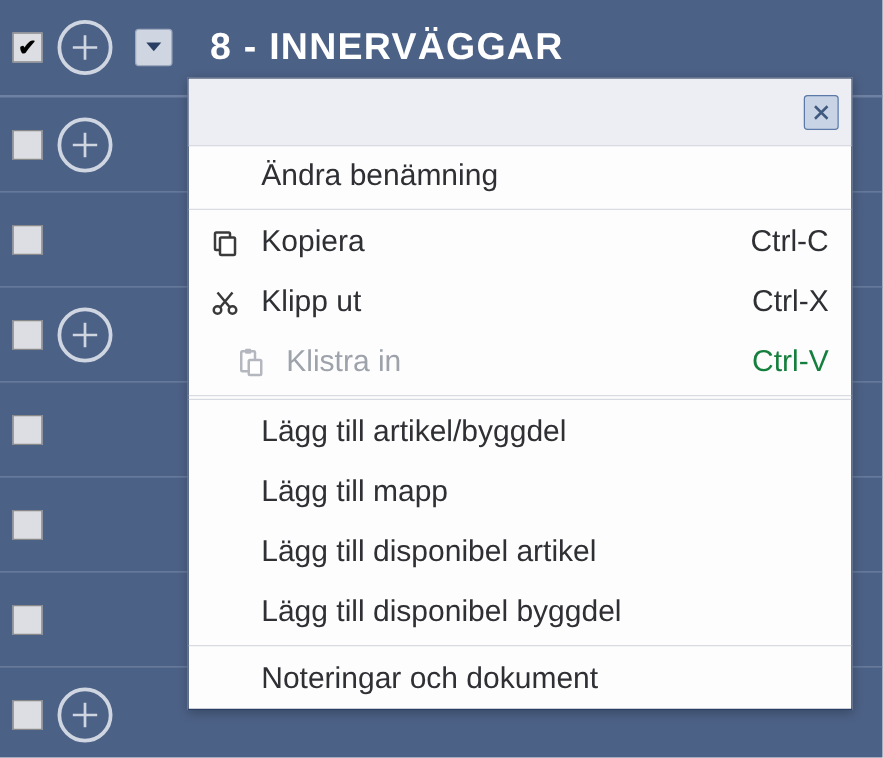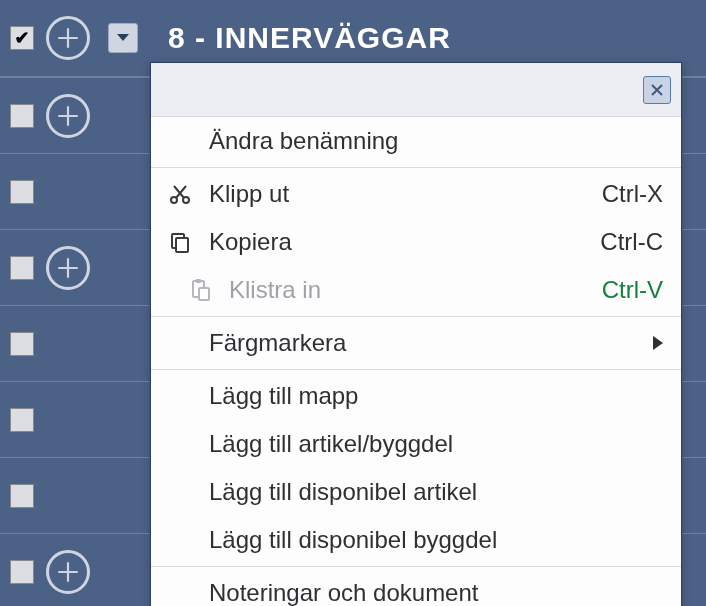--- a/index.html
+++ b/index.html
@@ -208,70 +208,65 @@
 
   <div class="menu-item">
     <div class="menu-icon"></div>
     <div class="menu-label">Ändra benämning</div>
   </div>
   <div class="menu-sep"></div>
 
   <div class="menu-item">
     <div class="menu-icon">
       <svg viewBox="0 0 24 24">
+          <rect x="4" y="4" width="12" height="14" rx="1" fill="none" stroke="currentColor" stroke-width="2"></rect>
+          <rect x="8" y="8" width="12" height="14" rx="1" fill="#fff" stroke="currentColor" stroke-width="2"></rect>
+        </svg>
+    </div>
+    <div class="menu-label">Kopiera</div>
+    <div class="menu-shortcut">Ctrl-C</div>
+  </div>
+
+  <div class="menu-item">
+    <div class="menu-icon">
+      <svg viewBox="0 0 24 24">
           <circle cx="6" cy="18" r="3" fill="none" stroke="currentColor" stroke-width="2"></circle>
           <circle cx="18" cy="18" r="3" fill="none" stroke="currentColor" stroke-width="2"></circle>
           <path d="M8 16 L18 4 M16 16 L6 4" stroke="currentColor" stroke-width="2" fill="none"></path>
         </svg>
     </div>
     <div class="menu-label">Klipp ut</div>
     <div class="menu-shortcut">Ctrl-X</div>
   </div>
 
-  <div class="menu-item">
-    <div class="menu-icon">
-      <svg viewBox="0 0 24 24">
-          <rect x="4" y="4" width="12" height="14" rx="1" fill="none" stroke="currentColor" stroke-width="2"></rect>
-          <rect x="8" y="8" width="12" height="14" rx="1" fill="#fff" stroke="currentColor" stroke-width="2"></rect>
-        </svg>
-    </div>
-    <div class="menu-label">Kopiera</div>
-    <div class="menu-shortcut">Ctrl-C</div>
-  </div>
-
   <div class="menu-item disabled">
     <div class="menu-icon">
       <svg viewBox="0 0 24 24">
           <rect x="5" y="3" width="11" height="16" rx="1" fill="none" stroke="currentColor" stroke-width="2"></rect>
           <rect x="8" y="1" width="5" height="4" rx="1" fill="currentColor"></rect>
           <rect x="11" y="10" width="10" height="12" rx="1" fill="#fff" stroke="currentColor" stroke-width="2"></rect>
         </svg>
     </div>
     <div class="menu-label">Klistra in</div>
     <div class="menu-shortcut">Ctrl-V</div>
   </div>
   <div class="menu-sep"></div>
 
-  <div class="menu-item">
-    <div class="menu-icon"></div>
-    <div class="menu-label">Färgmarkera</div>
-    <div class="menu-submenu-arrow"></div>
-  </div>
-  <div class="menu-sep"></div>
-
+  <div class="menu-sep"></div>
+
+  <div class="menu-item">
+    <div class="menu-icon"></div>
+    <div class="menu-label">Lägg till artikel/byggdel</div>
+  </div>
   <div class="menu-item">
     <div class="menu-icon"></div>
     <div class="menu-label">Lägg till mapp</div>
   </div>
   <div class="menu-item">
     <div class="menu-icon"></div>
-    <div class="menu-label">Lägg till artikel/byggdel</div>
-  </div>
-  <div class="menu-item">
-    <div class="menu-icon"></div>
     <div class="menu-label">Lägg till disponibel artikel</div>
   </div>
   <div class="menu-item">
     <div class="menu-icon"></div>
     <div class="menu-label">Lägg till disponibel byggdel</div>
   </div>
   <div class="menu-sep"></div>
 
   <div class="menu-item">
     <div class="menu-icon"></div>

